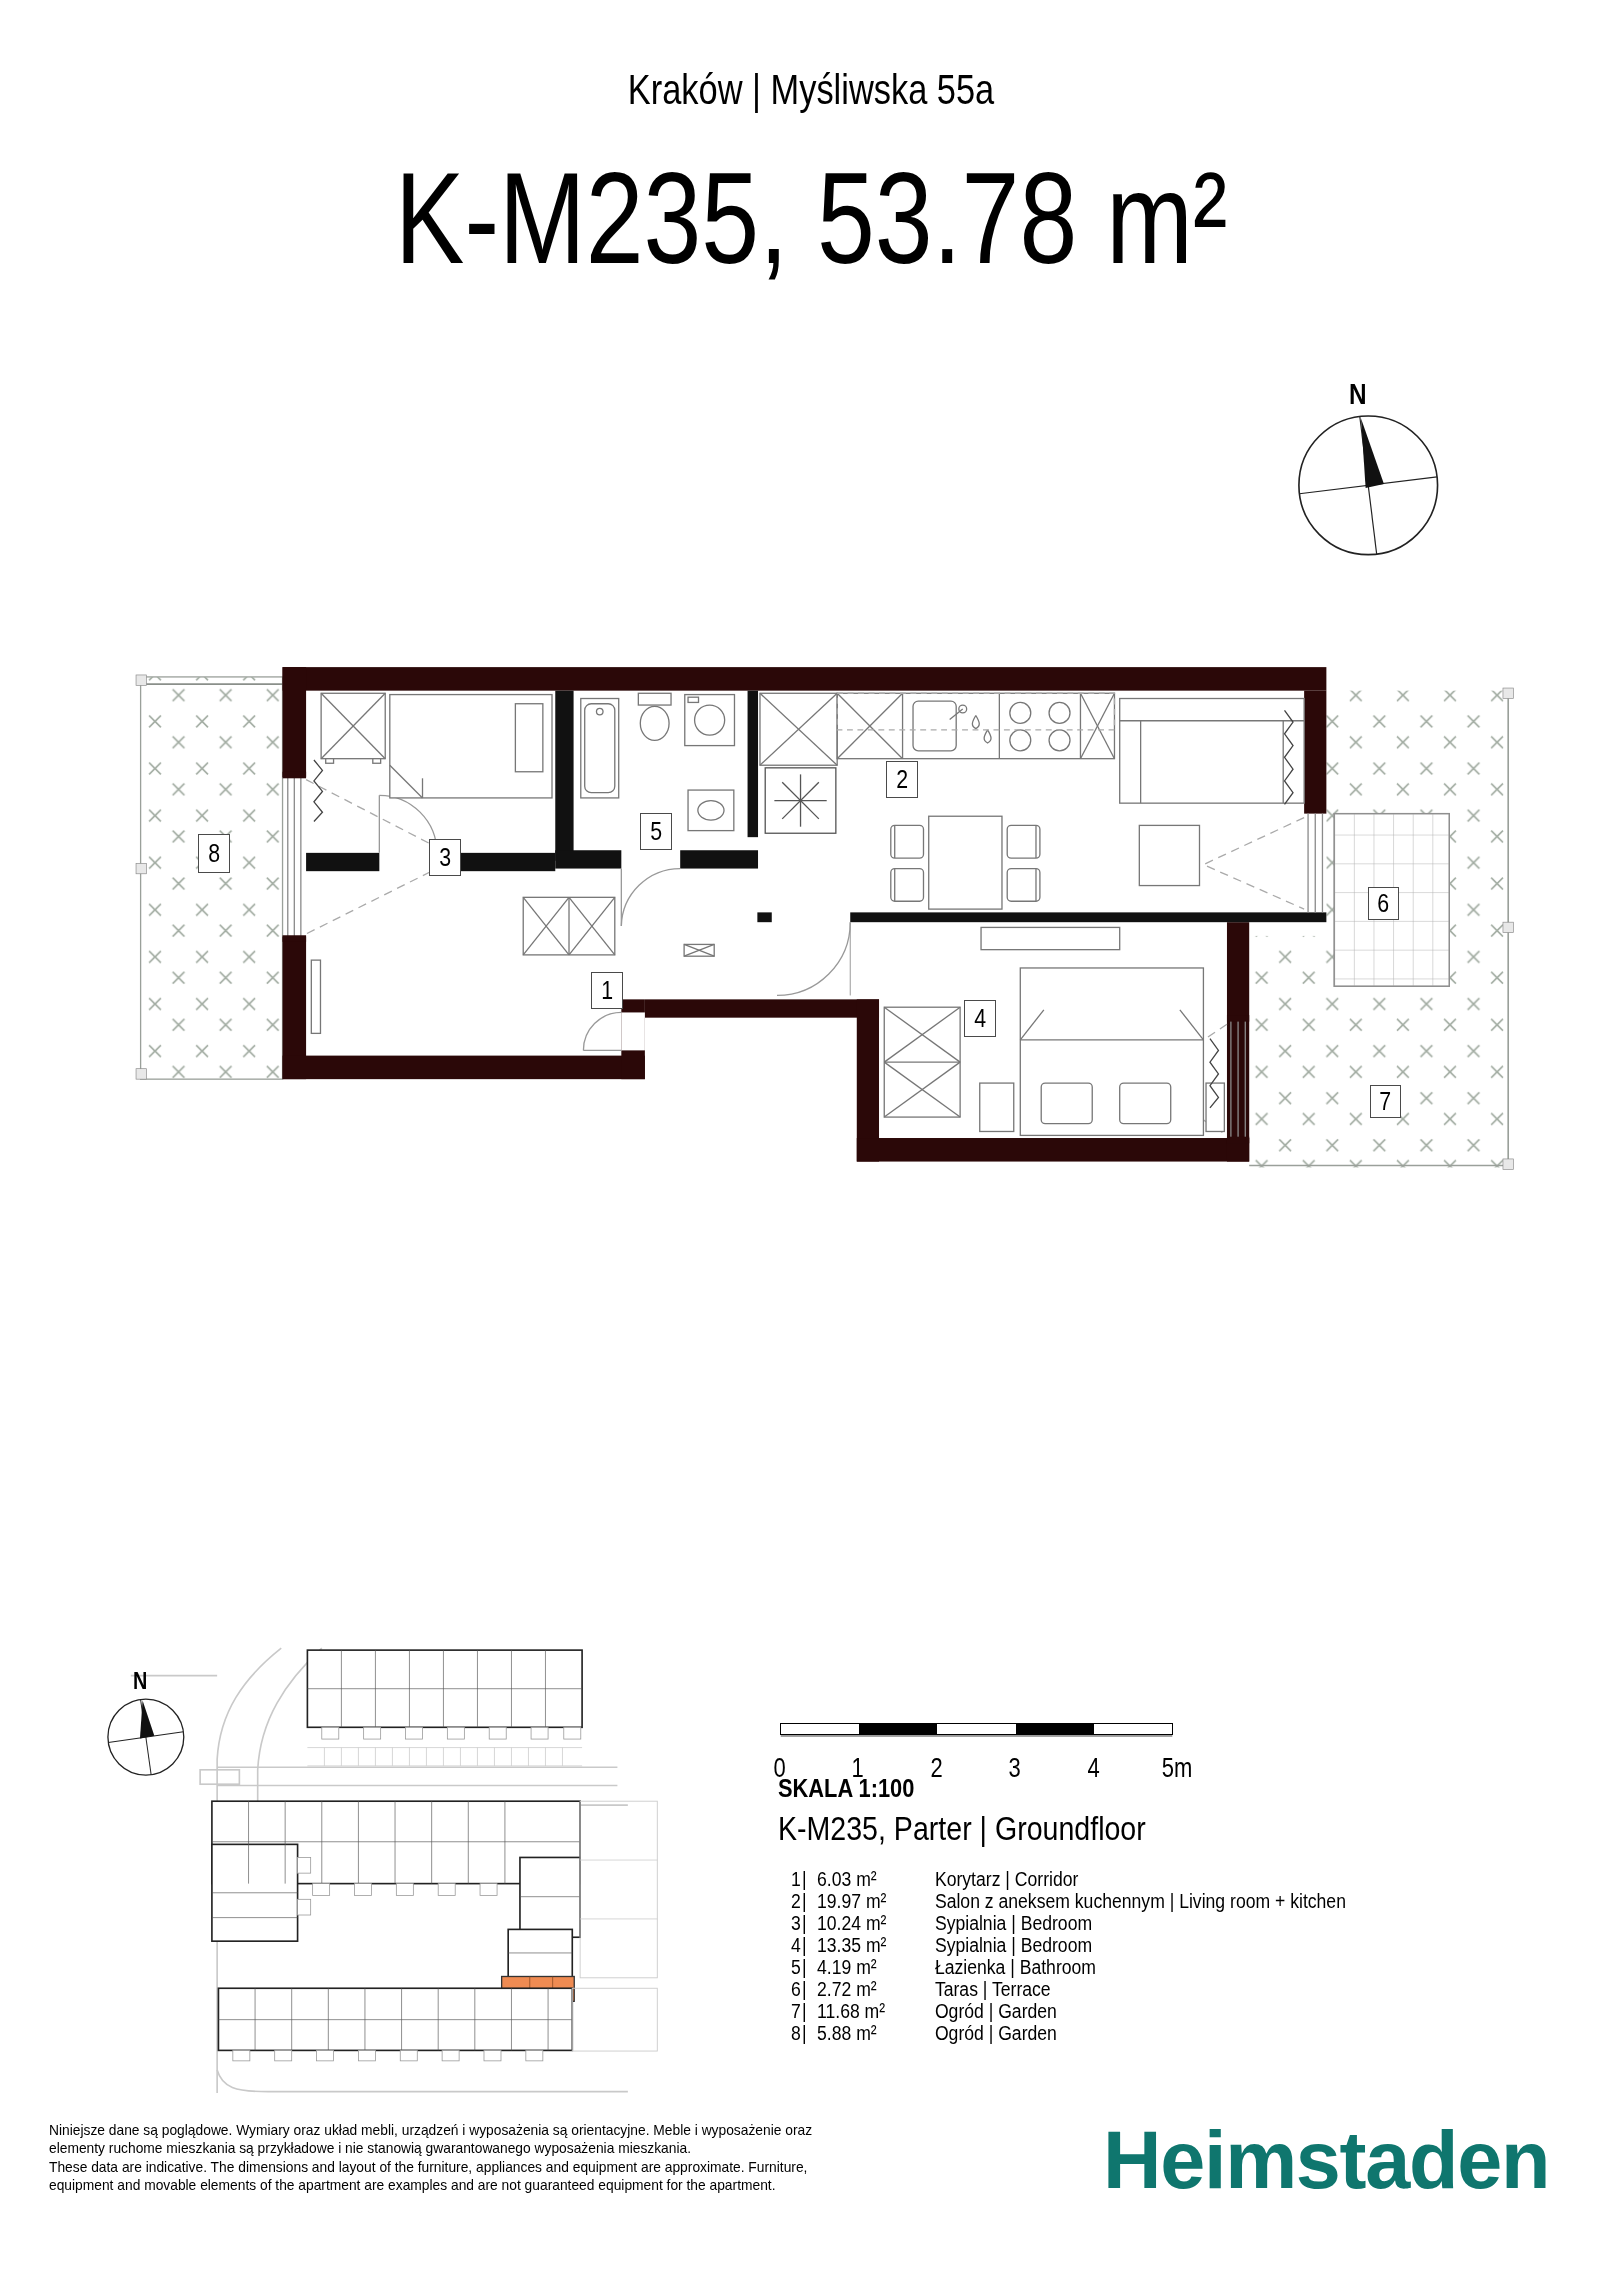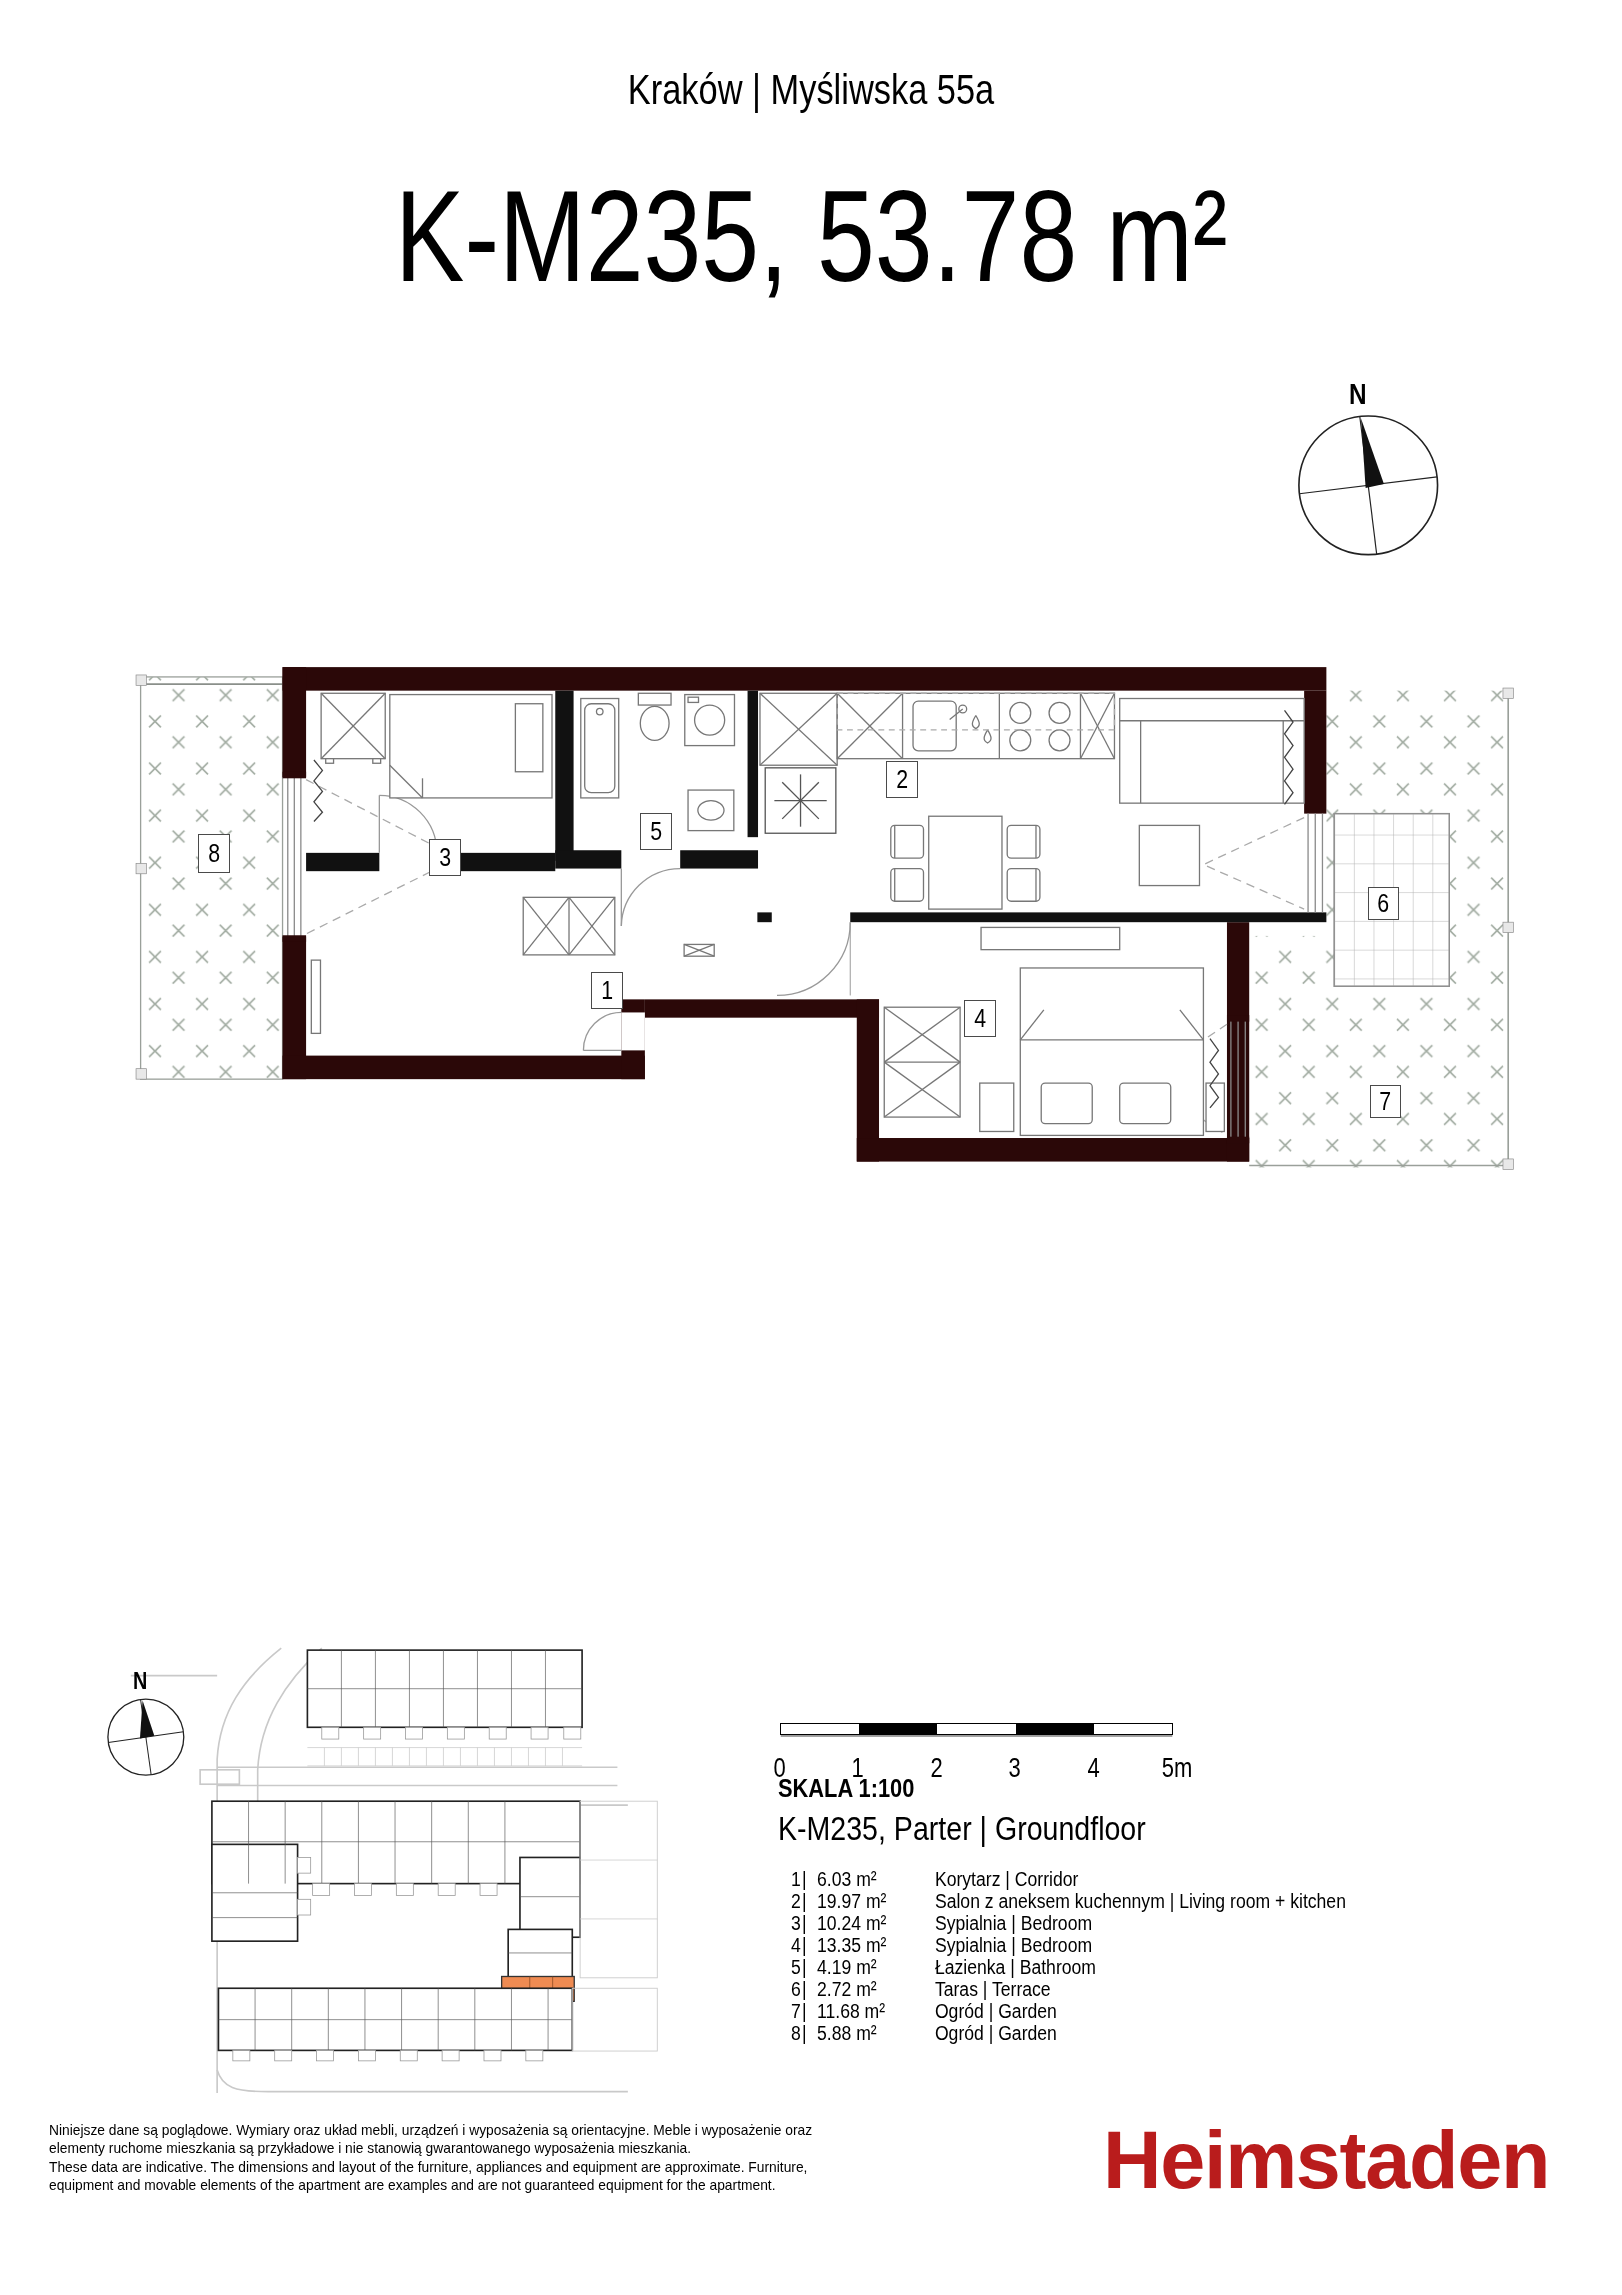--- a/index.html
+++ b/index.html
@@ -34,21 +34,21 @@
   .brand{position:absolute;left:1103px;top:2114px;font-size:81px;font-weight:700;letter-spacing:-1.3px;
          transform:scaleX(1.0);transform-origin:left top;}
   svg{position:absolute;left:0;top:0;}
 </style>
 </head>
 <body>
 
 <div class="center-wrap" style="top:65px;">
   <span class="condC subtitle">Kraków | Myśliwska 55a</span>
 </div>
-<div class="center-wrap" style="top:161px;">
+<div class="center-wrap" style="top:143px;">
   <span class="condC title">K-M235, 53.78 m²</span>
 </div>
 
 <svg width="1622" height="2295" viewBox="0 0 2480 3509">
   <defs>
     <pattern id="hatch" width="72" height="72" patternUnits="userSpaceOnUse">
       <path d="M12 14 l18 18 M30 14 l-18 18" stroke="#A3ADA3" stroke-width="2.6" fill="none"></path>
       <path d="M48 46 l18 18 M66 46 l-18 18" stroke="#A3ADA3" stroke-width="2.6" fill="none"></path>
     </pattern>
     <pattern id="tgrid" width="30" height="44" patternUnits="userSpaceOnUse">
@@ -537,16 +537,16 @@
   </div>
 </div>
 
 <div class="footer-lines">
   <div>Niniejsze dane są poglądowe. Wymiary oraz układ mebli, urządzeń i wyposażenia są orientacyjne. Meble i wyposażenie oraz</div>
   <div>elementy ruchome mieszkania są przykładowe i nie stanowią gwarantowanego wyposażenia mieszkania.</div>
   <div>These data are indicative. The dimensions and layout of the furniture, appliances and equipment are approximate. Furniture,</div>
   <div>equipment and movable elements of the apartment are examples and are not guaranteed equipment for the apartment.</div>
 </div>
 
-<div class="brand" style="color:#b91c1c;">
+<div class="brand" style="color:#0f766e;">
   <span>Heimstaden</span>
 </div>
 
 
 </body></html>

